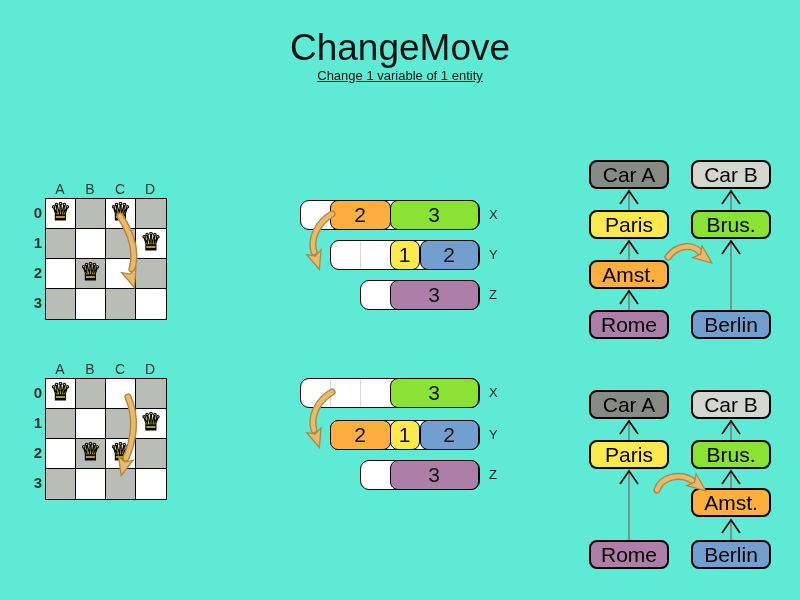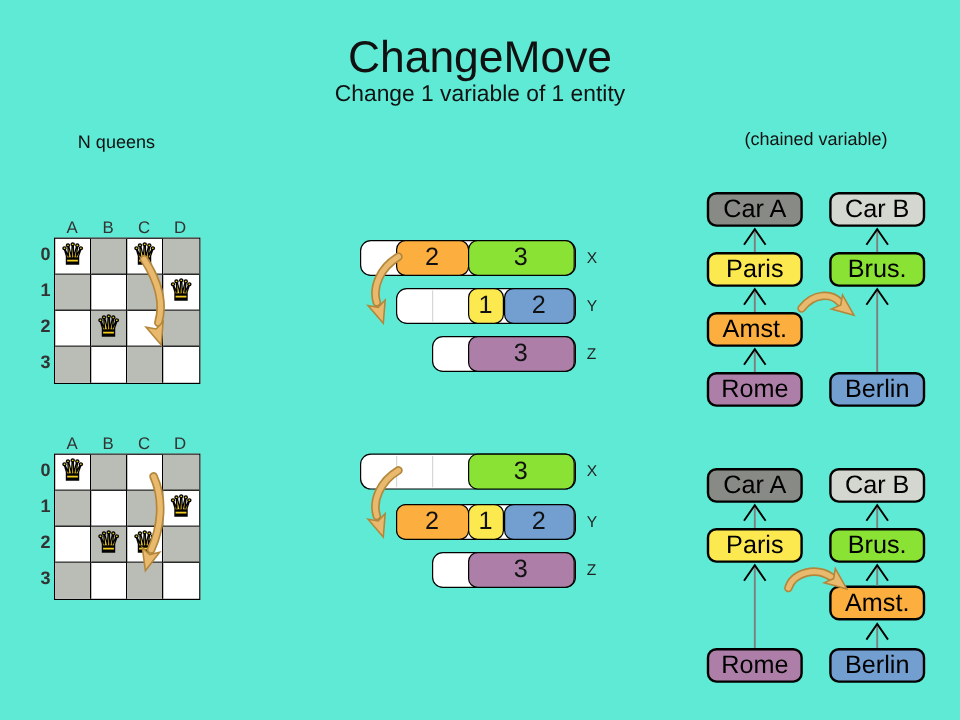--- a/index.html
+++ b/index.html
@@ -1,20 +1,20 @@
 <!DOCTYPE html>
 <html><head>
 <meta charset="utf-8">
 <style>
   html,body{margin:0;padding:0;background:#fff;}
   .stage{position:relative;width:800px;height:600px;background:#5eead4;overflow:hidden;
          font-family:"Liberation Sans",sans-serif;color:#000;padding-left:19px;}
   .title{position:absolute;left:0;top:28px;width:800px;text-align:center;
          font-size:37px;line-height:40px;color:#111;}
-  .subtitle{position:absolute;left:0;top:68px;width:800px;text-align:center;font-size:19px;color:#111;}
+  .subtitle{position:absolute;left:0;top:68px;width:800px;text-align:center;font-size:13px;color:#111;text-decoration:underline;}
   .sec-title{position:absolute;font-size:15px;text-align:center;color:#111;}
   #nq-title{left:37px;top:110px;width:120px;}
   #cb-title{left:300px;top:110px;width:180px;}
   #vr-title{left:580px;top:108px;width:200px;line-height:18px;}
 
   
   .board{position:absolute;display:grid;grid-template-columns:repeat(4,30px);
          grid-template-rows:repeat(4,30px);border:1px solid #000;background:#fff;}
   .cell{position:relative;border-right:1px solid #000;border-bottom:1px solid #000;box-sizing:border-box;}
   .cell.c4{border-right:none;}
@@ -52,23 +52,21 @@
   .mv-head{fill:#E9B96E;stroke:#B3873B;stroke-width:1.3;}
 </style>
 </head>
 <body>
 
 <div class="stage">
 
   <div class="title">ChangeMove</div>
   <div class="subtitle">Change 1 variable of 1 entity</div>
 
-  <div class="sec-title" id="nq-title">N queens</div>
   <div class="sec-title" id="vr-title">
-    <div>(chained variable)</div>
   </div>
 
   <div class="colhdr" style="left:45px;top:181px">A</div>
   <div class="colhdr" style="left:75px;top:181px">B</div>
   <div class="colhdr" style="left:105px;top:181px">C</div>
   <div class="colhdr" style="left:135px;top:181px">D</div>
   <div class="rowhdr" style="left:22px;top:204px">0</div>
   <div class="rowhdr" style="left:22px;top:234px">1</div>
   <div class="rowhdr" style="left:22px;top:264px">2</div>
   <div class="rowhdr" style="left:22px;top:294px">3</div>

